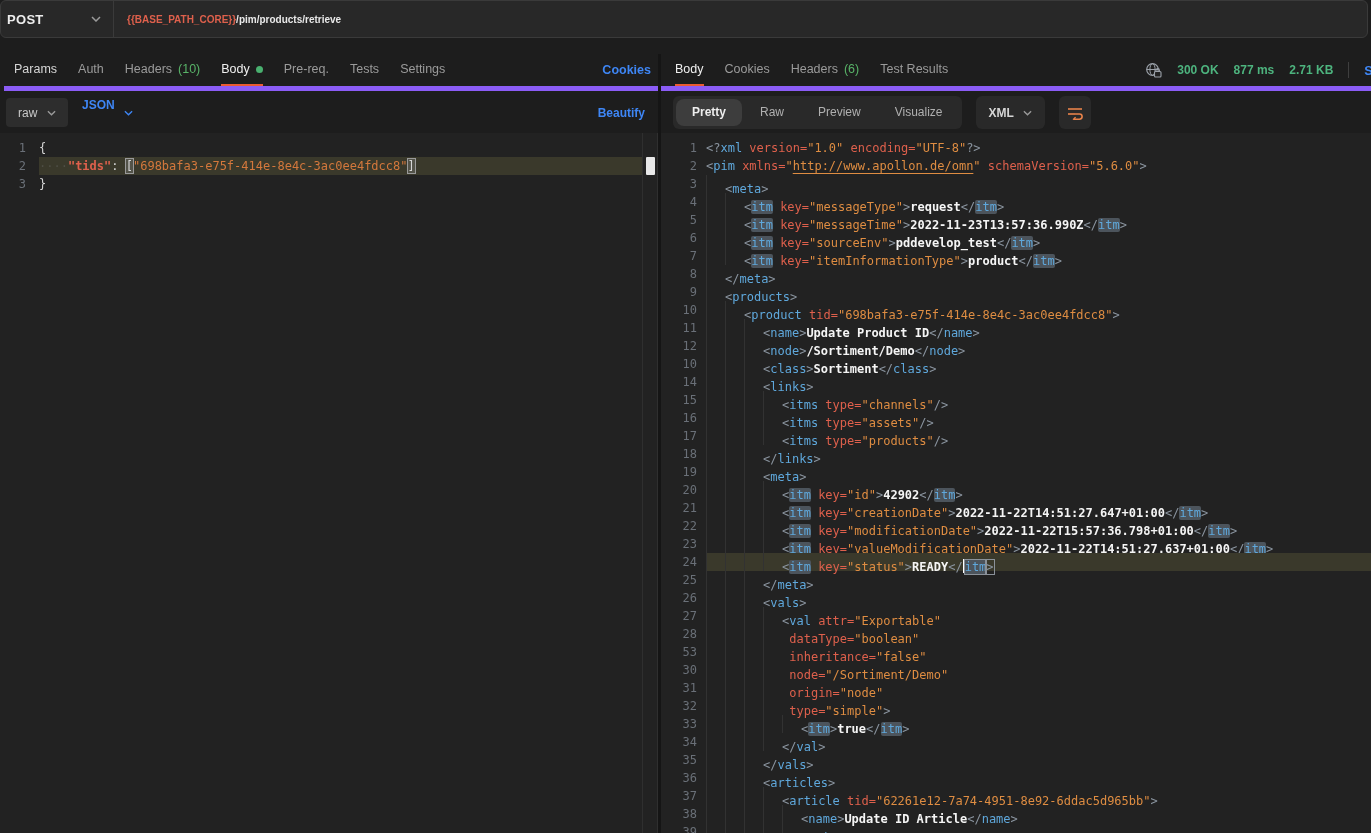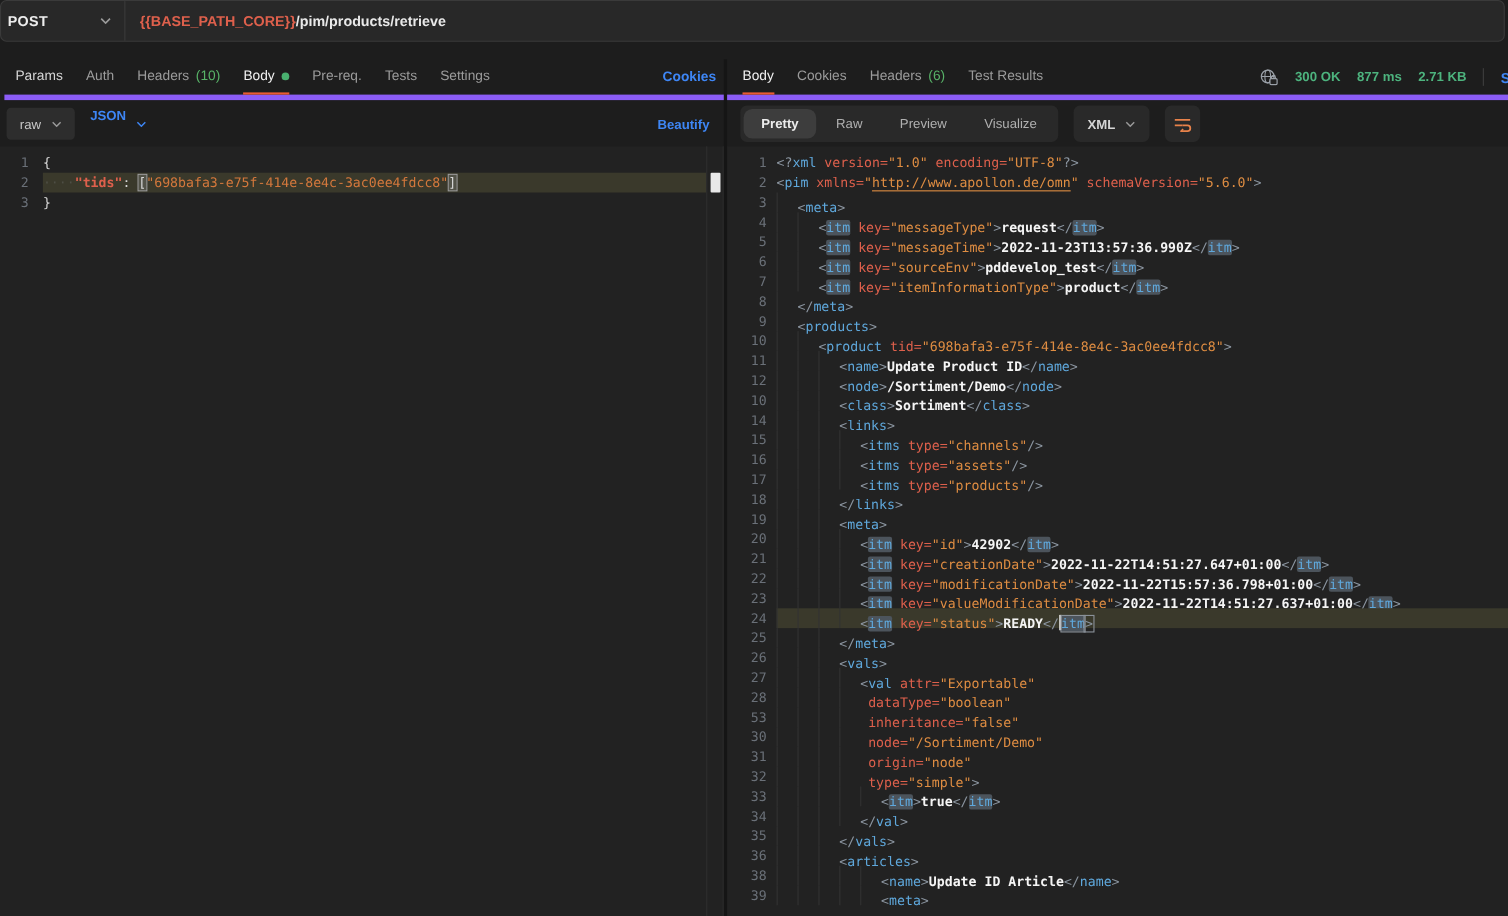--- a/index.html
+++ b/index.html
@@ -11,21 +11,21 @@
   html,body{background:#161616}
   .app{position:relative;width:1371px;height:833px;background:#1d1d1d;overflow:hidden;
        font-family:"Liberation Sans",sans-serif;color:#cfcfcf}
   
   .urlbar{position:absolute;left:0;top:8;width:1368px;height:38px;background:#282828;
           border:1px solid #3a3a3a;border-radius:6px;display:flex;align-items:stretch}
   .method{width:112px;display:flex;align-items:center;padding-left:6px;font-size:13px;
           font-weight:bold;color:#ededed;letter-spacing:.3px}
   .method .chev{margin-left:auto;margin-right:12px}
   .mdiv{width:1px;background:#3a3a3a}
-  .url{flex:1;display:flex;align-items:center;padding-left:13px;font-size:13px;font-weight:600;white-space:pre}
+  .url{flex:1;display:flex;align-items:center;padding-left:13px;font-size:10px;font-weight:600;white-space:pre}
   .url .uvar{color:var(--attr)} .url .upath{color:#e9e9e9}
   
   .tabsrow{position:absolute;left:4px;top:54px;width:1371px;height:37px;border-bottom:5px solid #8b5cf6}
   .pane{position:absolute;top:0;height:100%}
   .pane.l{left:0;width:659px}.pane.r{left:661px;right:0}
   .tabs{display:flex;align-items:stretch;height:100%;padding-left:10px;gap:21px;font-size:12.5px}
   .tab{display:flex;align-items:center;gap:6px;color:#9b9b9b;border-bottom:2px solid transparent;cursor:default}
   .tab.first{color:#d6d6d6}
   .tab.active{color:#f0f0f0;border-bottom-color:var(--accent)}
   .cnt{color:var(--greenc)}
@@ -258,17 +258,18 @@
       <div class="cl"><span class="ln">27</span><span class="code"><span class="guide"></span><span class="guide"></span><span class="guide"></span><span class="guide"></span><span class="tk-p">&lt;</span><span class="tk-t">val</span><span class="tk-a"> attr=</span><span class="tk-v">"Exportable"</span></span></div>
       <div class="cl"><span class="ln">28</span><span class="code"><span class="guide"></span><span class="guide"></span><span class="guide"></span><span class="guide"></span><span class="tk-sp"> </span><span class="tk-a">dataType=</span><span class="tk-v">"boolean"</span></span></div>
       <div class="cl"><span class="ln">53</span><span class="code"><span class="guide"></span><span class="guide"></span><span class="guide"></span><span class="guide"></span><span class="tk-sp"> </span><span class="tk-a">inheritance=</span><span class="tk-v">"false"</span></span></div>
       <div class="cl"><span class="ln">30</span><span class="code"><span class="guide"></span><span class="guide"></span><span class="guide"></span><span class="guide"></span><span class="tk-sp"> </span><span class="tk-a">node=</span><span class="tk-v">"/Sortiment/Demo"</span></span></div>
       <div class="cl"><span class="ln">31</span><span class="code"><span class="guide"></span><span class="guide"></span><span class="guide"></span><span class="guide"></span><span class="tk-sp"> </span><span class="tk-a">origin=</span><span class="tk-v">"node"</span></span></div>
       <div class="cl"><span class="ln">32</span><span class="code"><span class="guide"></span><span class="guide"></span><span class="guide"></span><span class="guide"></span><span class="tk-sp"> </span><span class="tk-a">type=</span><span class="tk-v">"simple"</span><span class="tk-p">&gt;</span></span></div>
       <div class="cl"><span class="ln">33</span><span class="code"><span class="guide"></span><span class="guide"></span><span class="guide"></span><span class="guide"></span><span class="guide"></span><span class="tk-p">&lt;</span><span class="tk-th">itm</span><span class="tk-p">&gt;</span><span class="tk-b">true</span><span class="tk-p">&lt;/</span><span class="tk-th">itm</span><span class="tk-p">&gt;</span></span></div>
       <div class="cl"><span class="ln">34</span><span class="code"><span class="guide"></span><span class="guide"></span><span class="guide"></span><span class="guide"></span><span class="tk-p">&lt;/</span><span class="tk-t">val</span><span class="tk-p">&gt;</span></span></div>
       <div class="cl"><span class="ln">35</span><span class="code"><span class="guide"></span><span class="guide"></span><span class="guide"></span><span class="tk-p">&lt;/</span><span class="tk-t">vals</span><span class="tk-p">&gt;</span></span></div>
       <div class="cl"><span class="ln">36</span><span class="code"><span class="guide"></span><span class="guide"></span><span class="guide"></span><span class="tk-p">&lt;</span><span class="tk-t">articles</span><span class="tk-p">&gt;</span></span></div>
+      <div class="cl"><span class="ln">37</span><span class="code"><span class="guide"></span><span class="guide"></span><span class="guide"></span><span class="guide"></span><span class="tk-p">&lt;</span><span class="tk-t">article</span><span class="tk-a"> tid=</span><span class="tk-v">"62261e12-7a74-4951-8e92-6ddac5d965bb"</span><span class="tk-p">&gt;</span></span></div>
       <div class="cl"><span class="ln">38</span><span class="code"><span class="guide"></span><span class="guide"></span><span class="guide"></span><span class="guide"></span><span class="guide"></span><span class="tk-p">&lt;</span><span class="tk-t">name</span><span class="tk-p">&gt;</span><span class="tk-b">Update ID Article</span><span class="tk-p">&lt;/</span><span class="tk-t">name</span><span class="tk-p">&gt;</span></span></div>
       <div class="cl"><span class="ln">39</span><span class="code"><span class="guide"></span><span class="guide"></span><span class="guide"></span><span class="guide"></span><span class="guide"></span><span class="tk-p">&lt;</span><span class="tk-t">meta</span><span class="tk-p">&gt;</span></span></div>
     </div>
 
 </div>
 
 </body></html>

